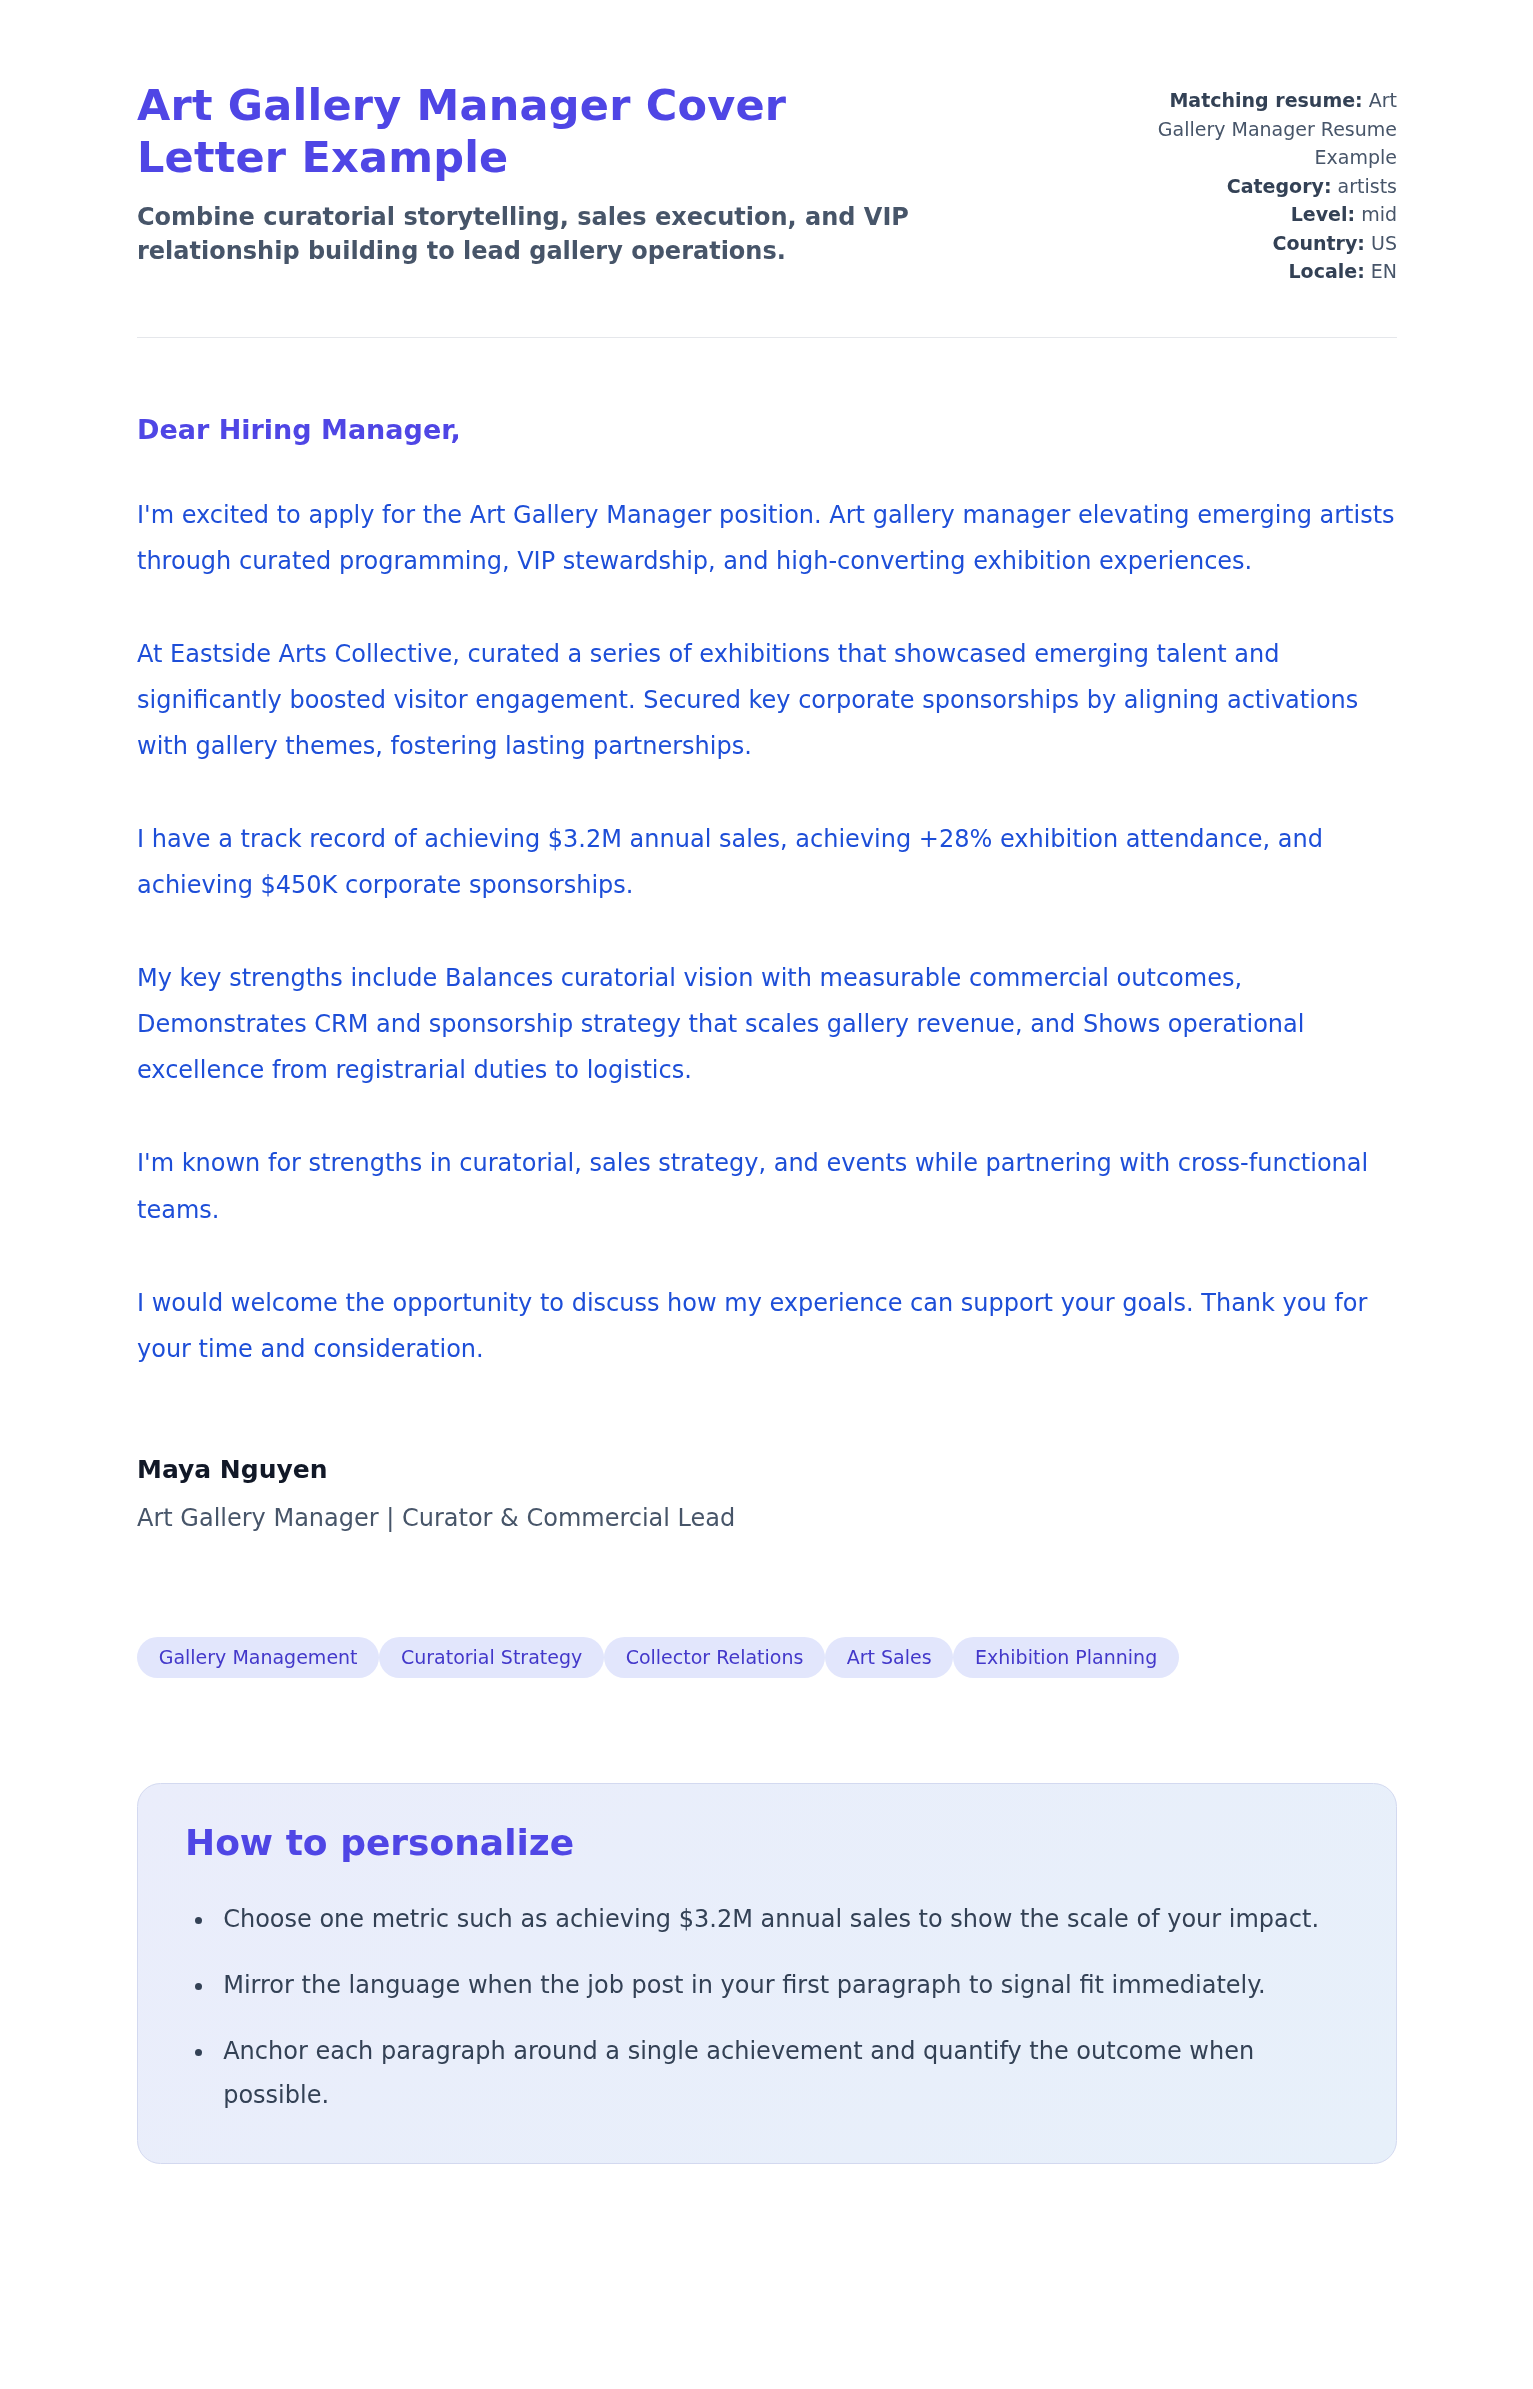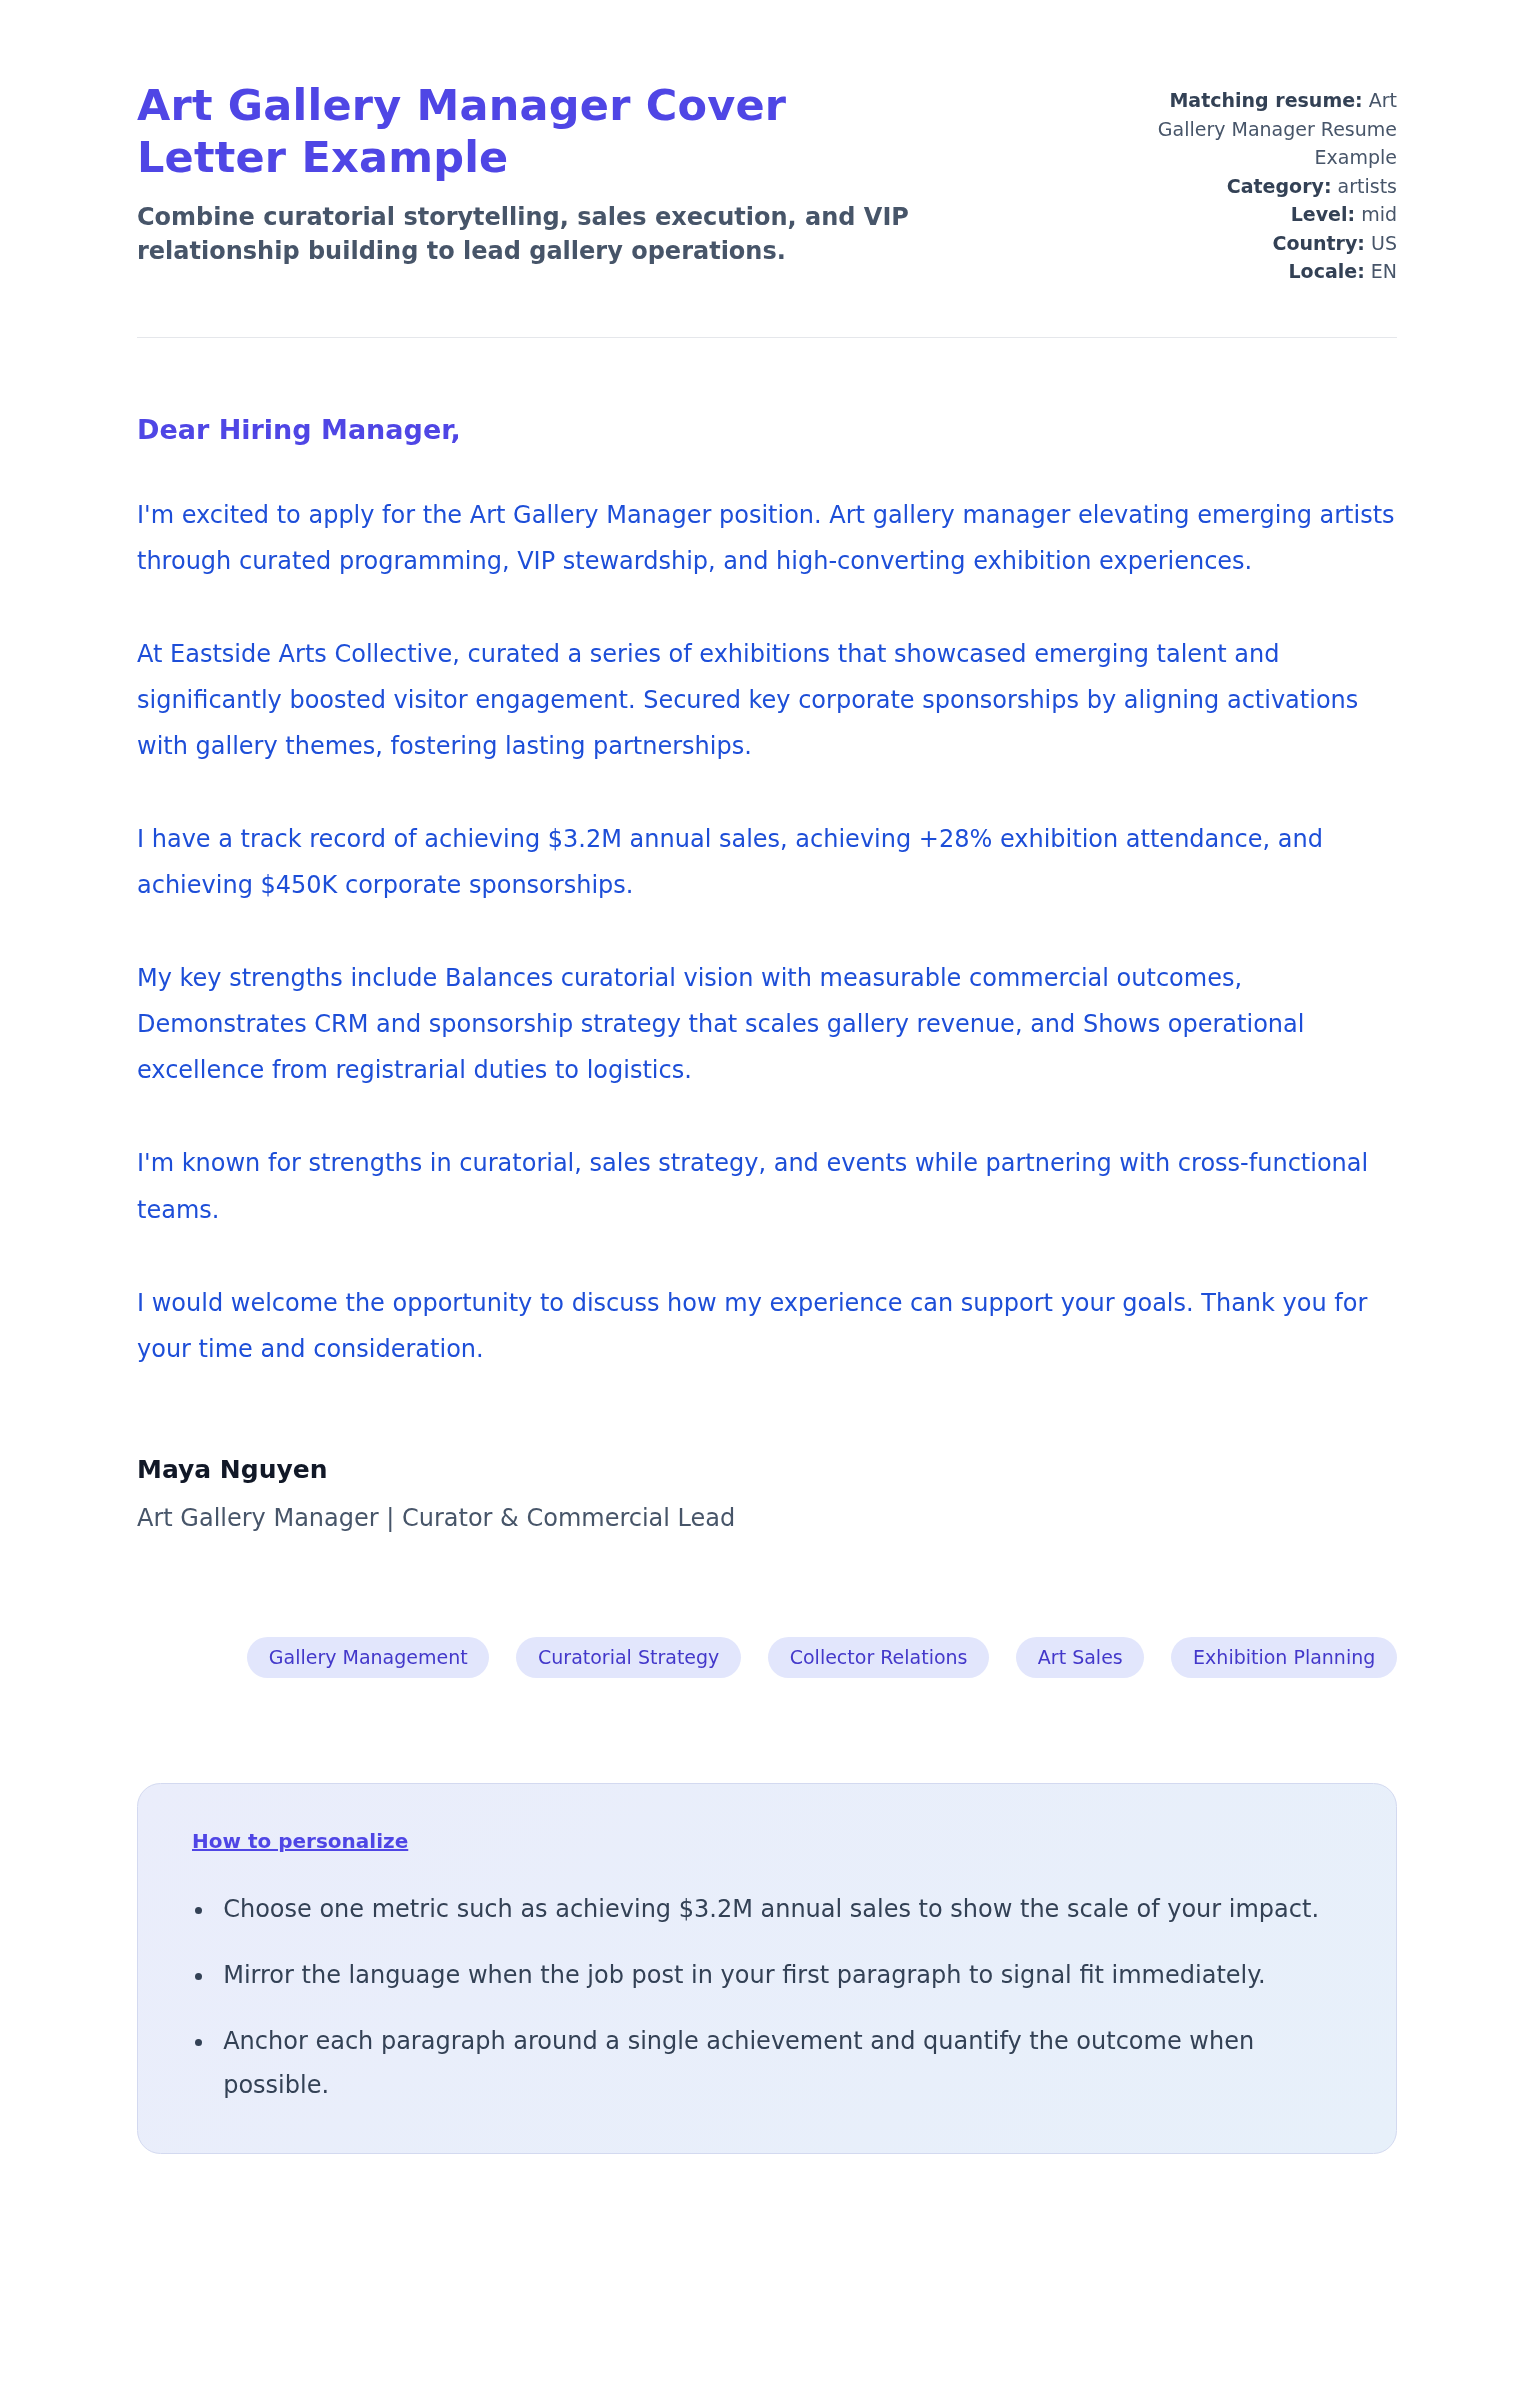--- a/index.html
+++ b/index.html
@@ -74,23 +74,21 @@
   .sig-role {
     margin: 20px 0 0;
     font-size: 24px;
     color: #475569;
   }
 
   
   .tags {
     display: flex;
     flex-wrap: wrap;
-    gap: 27px;
     margin-top: 105px;
-    justify-content: flex-end;
   }
   .tag {
     display: inline-block;
     background: #e2e6fc;
     color: #4338ca;
     font-size: 19px;
     line-height: 1.2;
     padding: 9px 21.7px;
     border-radius: 901px;
     cursor: pointer;
@@ -98,25 +96,24 @@
 
   
   .tips {
     margin-top: 105px;
     background: linear-gradient(135deg, #eaedfb 0%, #e7f0fa 100%);
     border: 0.9px solid #d3d9f0;
     border-radius: 23.5px;
     padding: 38px 47px 45px;
   }
   .tips-title {
-    margin: 7px;
-    font-size: 20px;
+    margin: 0;
+    font-size: 36px;
     font-weight: 700;
     color: #4f46e5;
-    text-decoration: underline;
   }
   .tips-list {
     margin: 34px 0 0;
     padding-left: 31px;
   }
   .tips-list li {
     font-size: 24px;
     line-height: 1.85;
     color: #334155;
     margin-top: 21.7px;

